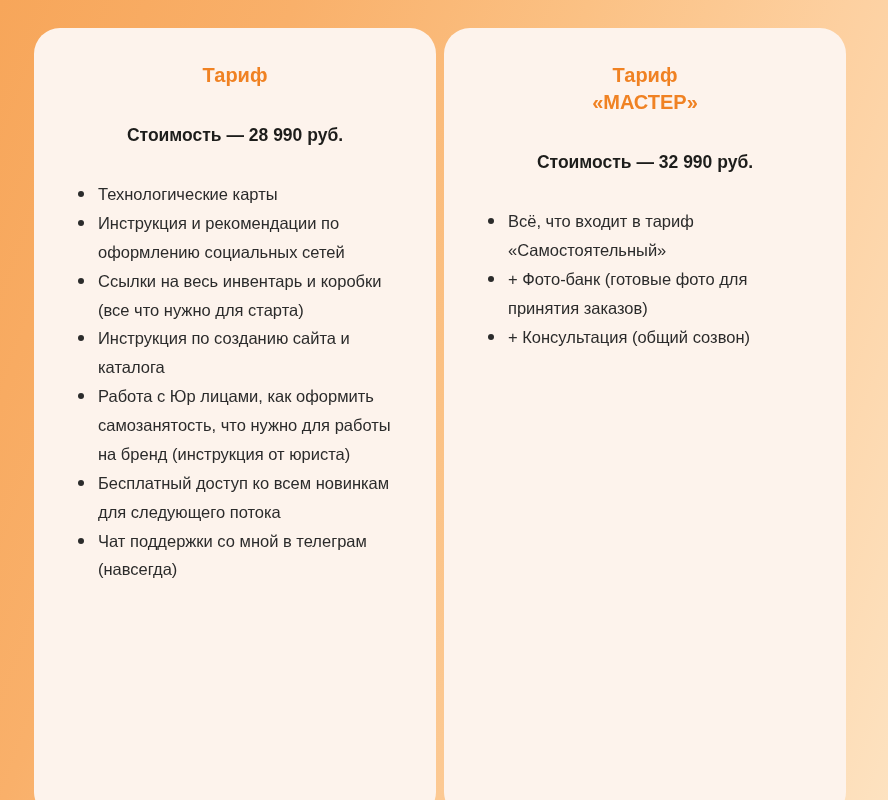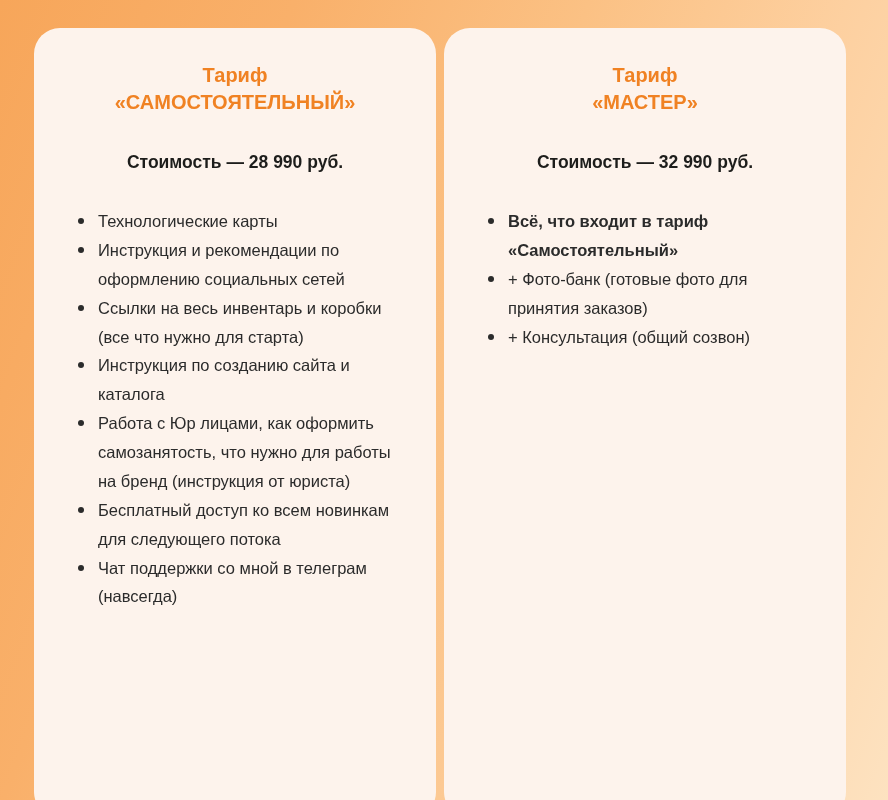--- a/index.html
+++ b/index.html
@@ -70,36 +70,35 @@
     content: "";
     position: absolute;
     left: -16px;
     top: 11px;
     width: 6px;
     height: 6px;
     border-radius: 50%;
     background: #2b2b2b;
   }
   ul.features li.bold {
-    font-weight: bold;
+    font-weight: normal;
     margin-top: 24px;
   }
   .right-list {
     margin-top: 32px;
   }
 </style>
 </head>
 <body>
 
 <div class="page">
 
   <div class="card card-left">
     <div class="tariff-title">
       <span>Тариф</span>
-      <span class="line2">«САМОСТОЯТЕЛЬНЫЙ»</span>
     </div>
     <div class="price">Стоимость — 28 990 руб.</div>
     <ul class="features">
       <li>Технологические карты</li>
       <li>Инструкция и рекомендации по оформлению социальных сетей</li>
       <li>Ссылки на весь инвентарь и коробки (все что нужно для старта)</li>
       <li>Инструкция по созданию сайта и каталога</li>
       <li>Работа с Юр лицами, как оформить самозанятость, что нужно для работы на бренд (инструкция от юриста)</li>
       <li>Бесплатный доступ ко всем новинкам для следующего потока</li>
       <li>Чат поддержки со мной в телеграм (навсегда)</li>

